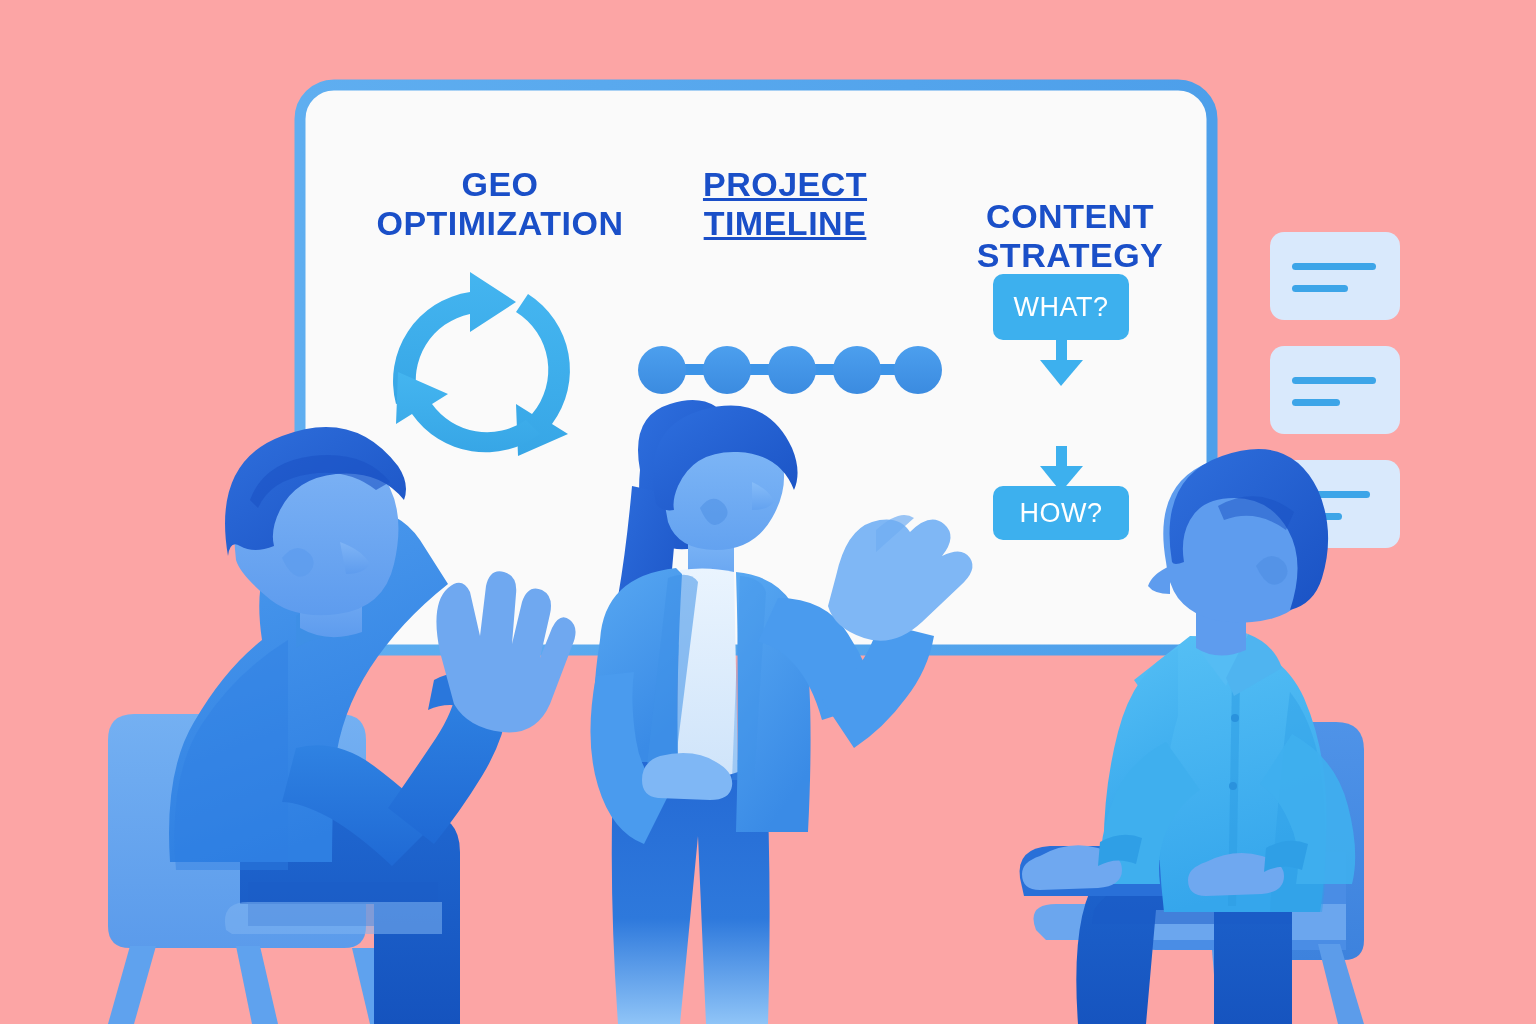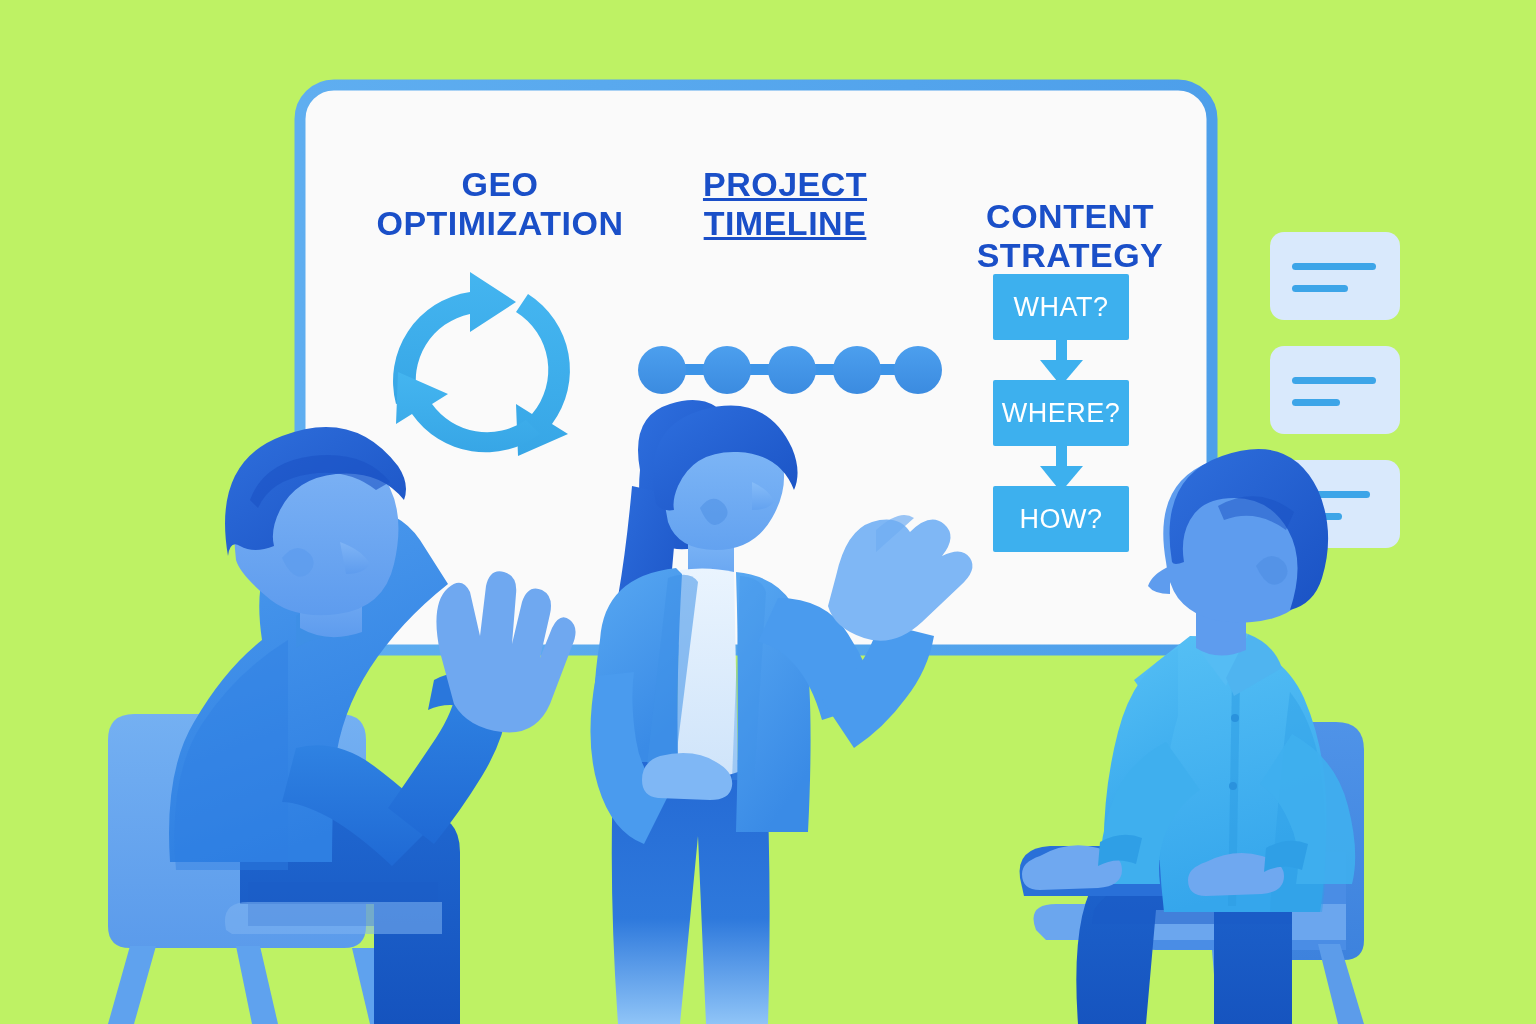--- a/index.html
+++ b/index.html
@@ -7,21 +7,21 @@
     padding: 0;
     background: #ffffff;
   }
   body {
     font-family: "Liberation Sans", sans-serif;
   }
   #scene {
     position: relative;
     width: 1536px;
     height: 1024px;
-    background: #bef264;
+    background: #fca5a5;
     overflow: hidden;
   }
   #scene svg.layer {
     position: absolute;
     left: 0;
     top: 0;
     width: 1536px;
     height: 1024px;
   }
   .hdg {
@@ -32,21 +32,21 @@
     line-height: 1.15;
     letter-spacing: 0.5px;
     color: #1A4FC8;
     white-space: pre-line;
   }
   .flowbox {
     position: absolute;
     display: flex;
     align-items: center;
     justify-content: center;
-    border-radius: 2px;
+    border-radius: 10px;
     background: #3DB0EE;
     color: #FFFFFF;
     font-size: 27px;
     font-weight: normal;
     letter-spacing: 0.5px;
   }
   .note-card {
     position: absolute;
     border-radius: 14px;
     background: #D9E9FC;
@@ -140,25 +140,22 @@
   <div class="hdg" style="left:665px; top:165px; width:240px;text-decoration:underline;">PROJECT
 TIMELINE</div>
 
   <div class="hdg" style="left:945px; top:165px; width:250px;margin-top:32px;">CONTENT
 STRATEGY</div>
 
   <div class="flowbox" style="left:993px; top:274px; width:136px; height:66px;">
     <span>WHAT?</span>
   </div>
 
-  <div class="flowbox" style="left:993px; top:380px; width:136px; height:66px;">
-    <span>WHERE?</span>
-  </div>
-
-  <div class="flowbox" style="left:993px; top:486px; width:136px; height:66px;">
+
+  <div class="flowbox" style="left:993px; top:486px; width:136px; height:54px;">
     <span>HOW?</span>
   </div>
 
   <div class="note-card" style="left:1270px; top:232px; width:130px; height:88px;">
     <div class="note-line" style="left:22px; top:31px; width:84px;"></div>
     <div class="note-line" style="left:22px; top:53px; width:56px;"></div>
   </div>
 
   <div class="note-card" style="left:1270px; top:346px; width:130px; height:88px;">
     <div class="note-line" style="left:22px; top:31px; width:84px;"></div>

